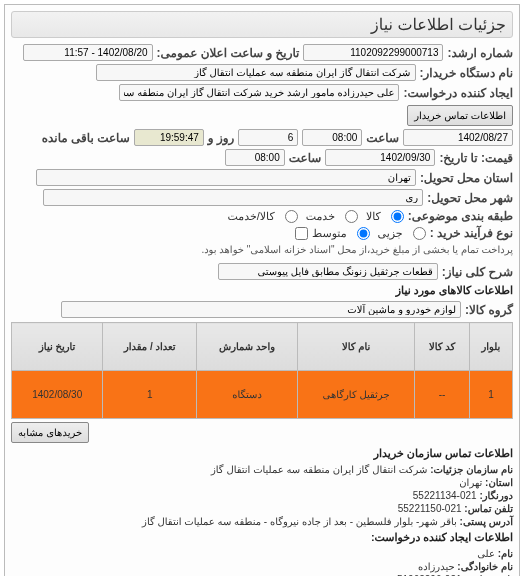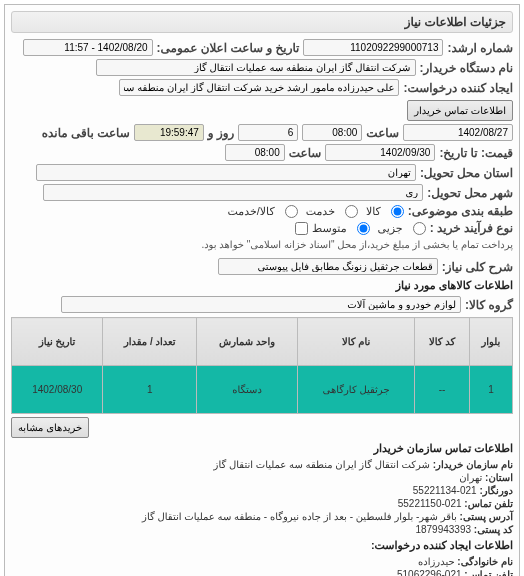--- a/index.html
+++ b/index.html
@@ -11,22 +11,22 @@
   direction: rtl;
   color: #333;
 }
 .panel {
   border: 1px solid #bbb;
   margin: 4px;
   padding: 6px;
   background: #fdfdfd;
 }
 .panel-title {
-  font-weight: bold;
-  font-size: 12px;
+  font-weight: normal;
+  font-size: 16px;
   margin-bottom: 6px;
   background: linear-gradient(#f2f2f2,#e8e8e8);
   padding: 3px 6px;
   border: 1px solid #ccc;
   border-radius: 3px;
 }
 .row {
   display: flex;
   align-items: center;
   margin: 3px 0;
@@ -66,21 +66,21 @@
 }
 th, td {
   border: 1px solid #bbb;
   padding: 18px 4px;
   text-align: center;
 }
 th {
   background: linear-gradient(#e8e8e8,#dcdcdc);
   font-weight: bold;
 }
-td { background: #14b8a6; }
+td { background: #f97316; }
 .section-head {
   font-weight: bold;
   font-size: 11px;
   margin: 4px 0 4px;
   color: #222;
 }
 .info-line {
   font-size: 10px;
   margin: 2px 0;
 }
@@ -212,24 +212,24 @@
       </tr>
     </tbody>
   </table>
 
   <div class="row" style="justify-content:flex-end;">
     <button class="btn">خریدهای مشابه</button>
   </div>
 
   <div class="watermark-block">
     <div class="section-head">اطلاعات تماس سازمان خریدار</div>
-    <div class="info-line"><span class="k">نام سازمان خریدار:</span> <span>شرکت انتقال گاز ایران منطقه سه عملیات انتقال گاز</span></div>
+    <div class="info-line"><span class="k">نام سازمان جزئیات:</span> <span>شرکت انتقال گاز ایران منطقه سه عملیات انتقال گاز</span></div>
     <div class="info-line"><span class="k">استان:</span> <span>تهران</span></div>
     <div class="info-line"><span class="k">دورنگار:</span> <span>021-55221134</span></div>
     <div class="info-line"><span class="k">تلفن تماس:</span> <span>021-55221150</span></div>
     <div class="info-line"><span class="k">آدرس پستی:</span> <span>باقر شهر- بلوار فلسطین - بعد از جاده نیروگاه - منطقه سه عملیات انتقال گاز</span></div>
-    <div class="info-line"><span class="k">کد پستی:</span> <span>1879943393</span></div>
 
     <div class="section-head">اطلاعات ایجاد کننده درخواست:</div>
+    <div class="info-line"><span class="k">نام:</span> <span>علی</span></div>
     <div class="info-line"><span class="k">نام خانوادگی:</span> <span>حیدرزاده</span></div>
     <div class="info-line"><span class="k">تلفن تماس:</span> <span>021-51062296</span></div>
   </div>
 </div>
 
 </body></html>

